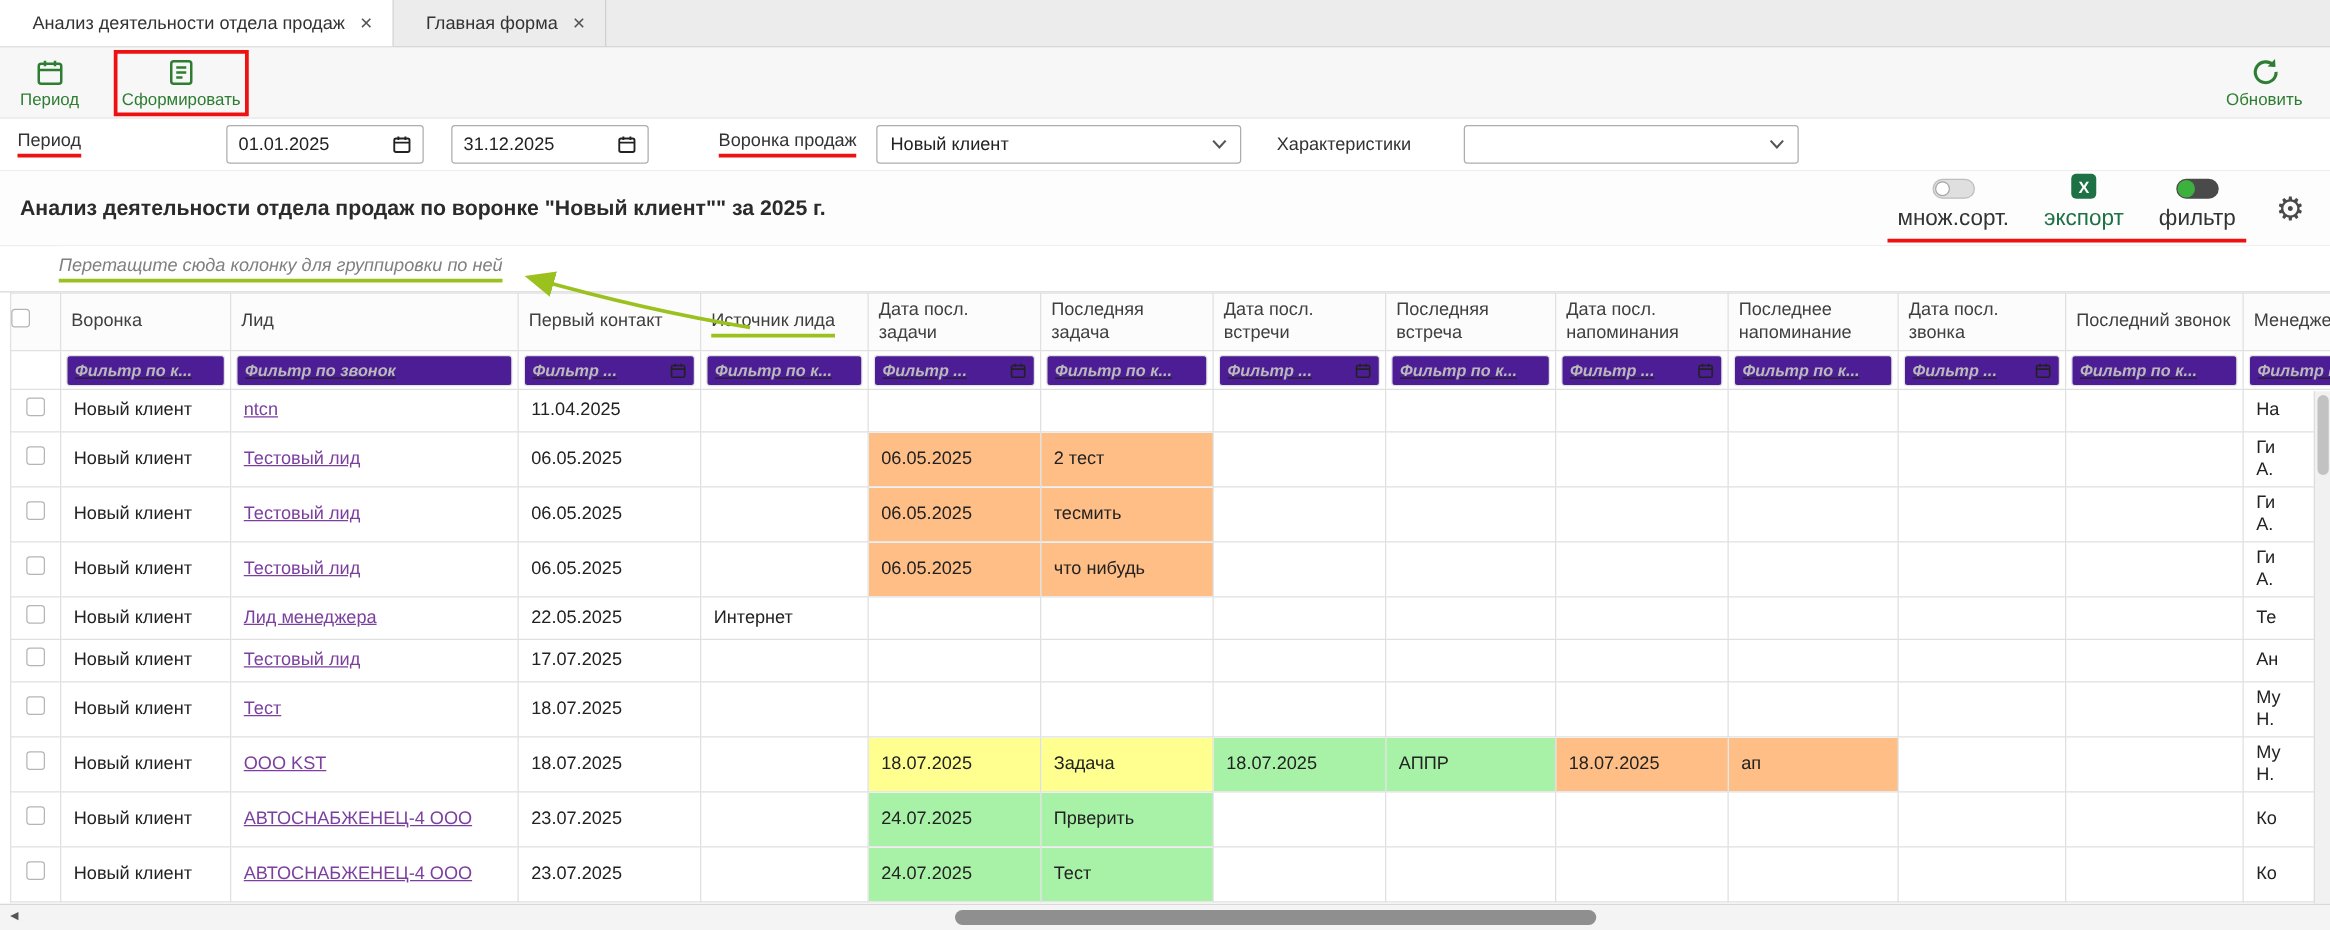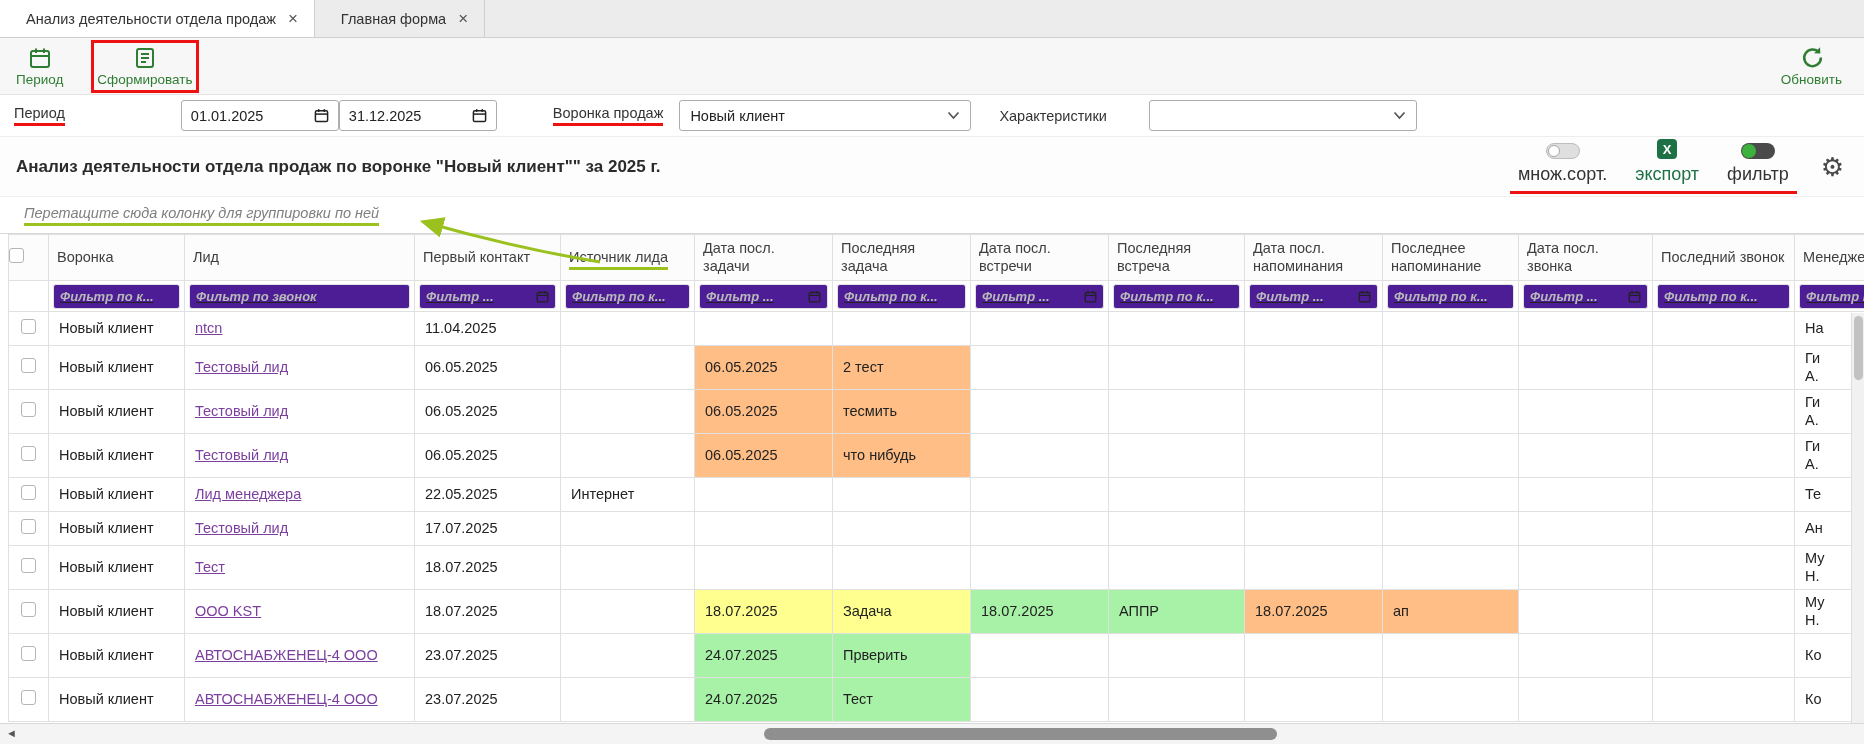--- a/index.html
+++ b/index.html
@@ -26,21 +26,21 @@
 
   
   .filterbar { height:42px; flex:0 0 42px; display:flex; align-items:center; padding:0 14px; background:#fff; border-bottom:1px solid #ededed; }
   .f-label { font-size:14.5px; color:#333; white-space:nowrap; }
   .u-red { border-bottom:3px solid #ee1111; padding-bottom:2px; }
   .date-input { width:158px; height:31px; border:1px solid #adadad; border-radius:3px; display:flex; align-items:center; justify-content:space-between; padding:0 9px; font-size:14.5px; background:#fff; cursor:text; }
   .select { height:31px; border:1px solid #adadad; border-radius:3px; display:flex; align-items:center; justify-content:space-between; padding:0 10px; font-size:14.5px; background:#fff; cursor:pointer; }
   .sel-funnel { width:292px; }
   .sel-char { width:268px; }
   .m-date-from { margin-left:116px; }
-  .m-date-to { }
+  .m-date-to { margin-left:22px; }
   .m-funnel-label { margin-left:56px; }
   .m-funnel-sel { margin-left:16px; }
   .m-char-label { margin-left:28px; }
   .m-char-sel { margin-left:42px; }
   .cal-ic svg, .chev svg { display:block; }
 
   
   .reportbar { height:60px; flex:0 0 60px; display:flex; align-items:center; padding:0 20px 0 16px; background:#fdfdfd; border-bottom:1px solid #efefef; }
   .report-title { flex:1; font-weight:bold; font-size:17px; color:#2b2b2b; }
   .rb-controls { display:flex; align-items:center; gap:24px; }
@@ -50,21 +50,21 @@
   .ctl-label.green { color:#1e7145; }
   .switch { width:34px; height:16px; border-radius:9px; position:relative; display:inline-block; }
   .switch.off { background:#dfdfdf; border:1px solid #bdbdbd; }
   .switch.off .knob { position:absolute; left:1px; top:1px; width:12px; height:12px; border-radius:50%; background:#fff; border:1px solid #a6a6a6; }
   .switch.on { background:#4a4a4a; }
   .switch.on .knob { position:absolute; left:1px; top:1px; width:14px; height:14px; border-radius:50%; background:#3db13d; }
   .excel-ic { width:20px; height:20px; background:#1e7145; color:#fff; border-radius:4px; display:flex; align-items:center; justify-content:center; font-weight:bold; font-size:13px; }
   .gear { font-size:26px; color:#4a4a4a; line-height:1; cursor:pointer; }
 
   
-  .groupbar { height:36px; flex:0 0 36px; display:flex; align-items:center; padding:0 24px; background:#fff; }
+  .groupbar { height:36px; flex:0 0 36px; display:flex; align-items:center; padding:0 0; background:#fff;margin-left:47px; }
   .group-hint { font-style:italic; color:#7f7f7f; font-size:14.5px; }
   .u-green { border-bottom:3px solid #9bc11e; padding-bottom:2px; }
 
   
   .grid { flex:1 1 auto; position:relative; overflow:hidden; border-top:1px solid #d8d8d8; }
   table { border-collapse:collapse; table-layout:fixed; margin-left:8px; }
   th, td { border:1px solid #e0e0e0; }
   .hdr-row th { height:46px; font-weight:normal; color:#3f3f3f; font-size:14.5px; text-align:left; padding:4px 8px; vertical-align:middle; background:#fcfcfc; line-height:1.2; }
   .flt-row th { height:31px; padding:2px 4px; background:#fff; }
   .filter-box { height:25px; border:1px solid #e2e2e2; border-radius:3px; display:flex; align-items:center; justify-content:space-between; padding:0 6px; overflow:hidden; background:#4c1d95; cursor:text;text-decoration:underline; }

